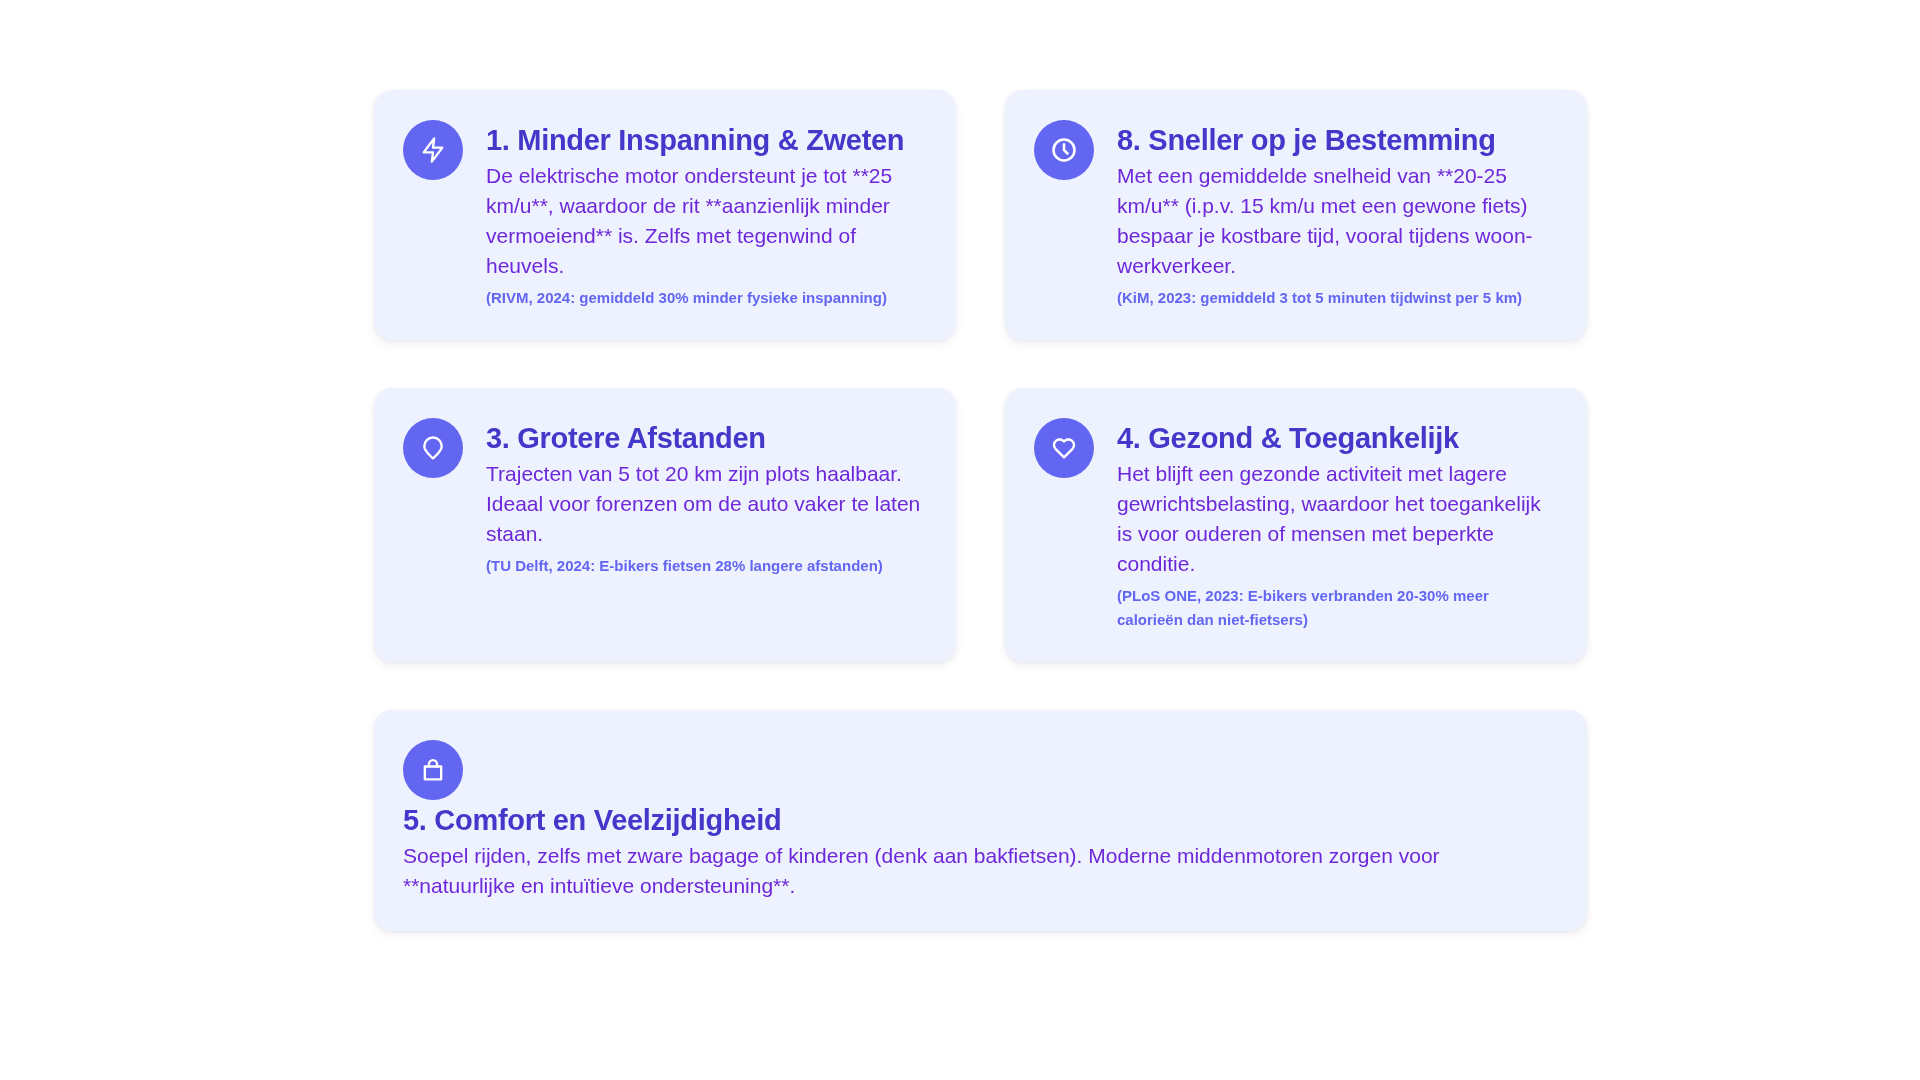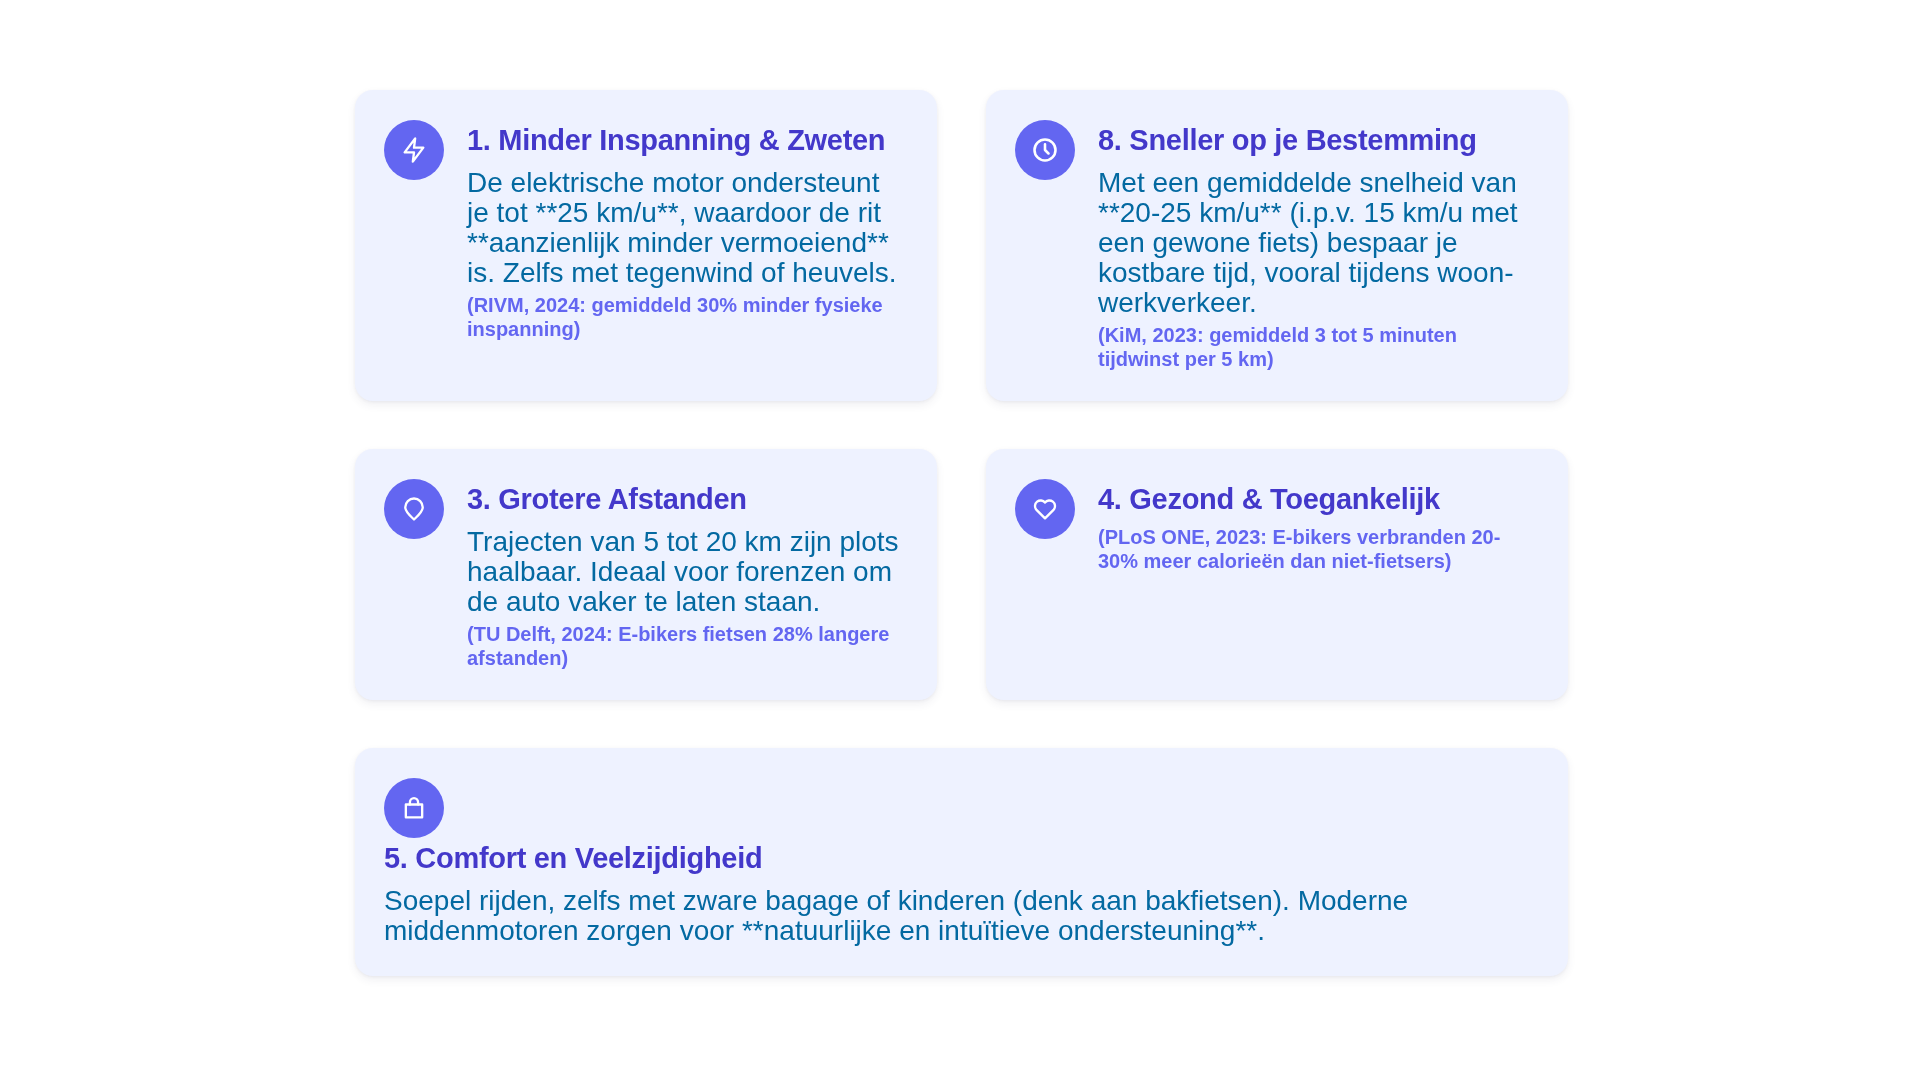--- a/index.html
+++ b/index.html
@@ -1,20 +1,20 @@
 <!DOCTYPE html>
 <html><head>
   <meta charset="utf-8">
   <style>
     * { box-sizing: border-box; margin: 0; padding: 0; }
     html, body { width: 1920px; height: 1080px; background: #ffffff; overflow: hidden; }
     body { font-family: "Liberation Sans", "DejaVu Sans", sans-serif; position: relative; }
     .grid {
       position: absolute;
-      left: 355px;
+      left: 374px;
       top: 90px;
       width: 1213px;
       display: grid;
       grid-template-columns: 582px 582px;
       column-gap: 49px;
       row-gap: 48px;
       align-items: stretch;
     }
     .card {
       background: #eef2ff;
@@ -36,28 +36,27 @@
     .icon-wrap svg { width: 28px; height: 28px; }
     .content { flex: 1; min-width: 0; }
     .title {
       color: #4338ca;
       font-size: 29px;
       font-weight: 700;
       line-height: 41px;
       letter-spacing: -0.3px;
     }
     .body-text {
-      color: #0369a1;
-      font-size: 28px;
+      color: #6d28d9;
+      font-size: 21px;
       line-height: 30px;
-      margin-top: 7px;
     }
     .citation {
       color: #6366f1;
-      font-size: 20px;
+      font-size: 15px;
       font-weight: 700;
       line-height: 24px;
       margin-top: 5px;
     }
   </style>
 </head>
 <body>
 
 <div class="grid">
 
@@ -102,20 +101,21 @@
   </div>
 
   <div class="card">
     <div class="icon-wrap">
       <svg viewBox="0 0 24 24" fill="none" stroke="#ffffff" stroke-width="2" stroke-linejoin="round" stroke-linecap="round">
         <path d="M12 20 L4.5 12.5 A4.6 4.6 0 0 1 12 6.5 A4.6 4.6 0 0 1 19.5 12.5 Z"></path>
       </svg>
     </div>
     <div class="content">
       <div class="title">4. Gezond &amp; Toegankelijk</div>
+      <div class="body-text">Het blijft een gezonde activiteit met lagere gewrichtsbelasting, waardoor het toegankelijk is voor ouderen of mensen met beperkte conditie.</div>
       <div class="citation">(PLoS ONE, 2023: E-bikers verbranden 20-30% meer calorieën dan niet-fietsers)</div>
     </div>
   </div>
 
   <div class="card wide">
     <div class="icon-wrap">
       <svg viewBox="0 0 24 24" fill="none" stroke="#ffffff" stroke-width="2" stroke-linejoin="round" stroke-linecap="round">
         <path d="M5 9 H19 V20 H5 Z"></path>
         <path d="M8.5 9 V7 A3.5 3.5 0 0 1 15.5 7 V9"></path>
       </svg>

